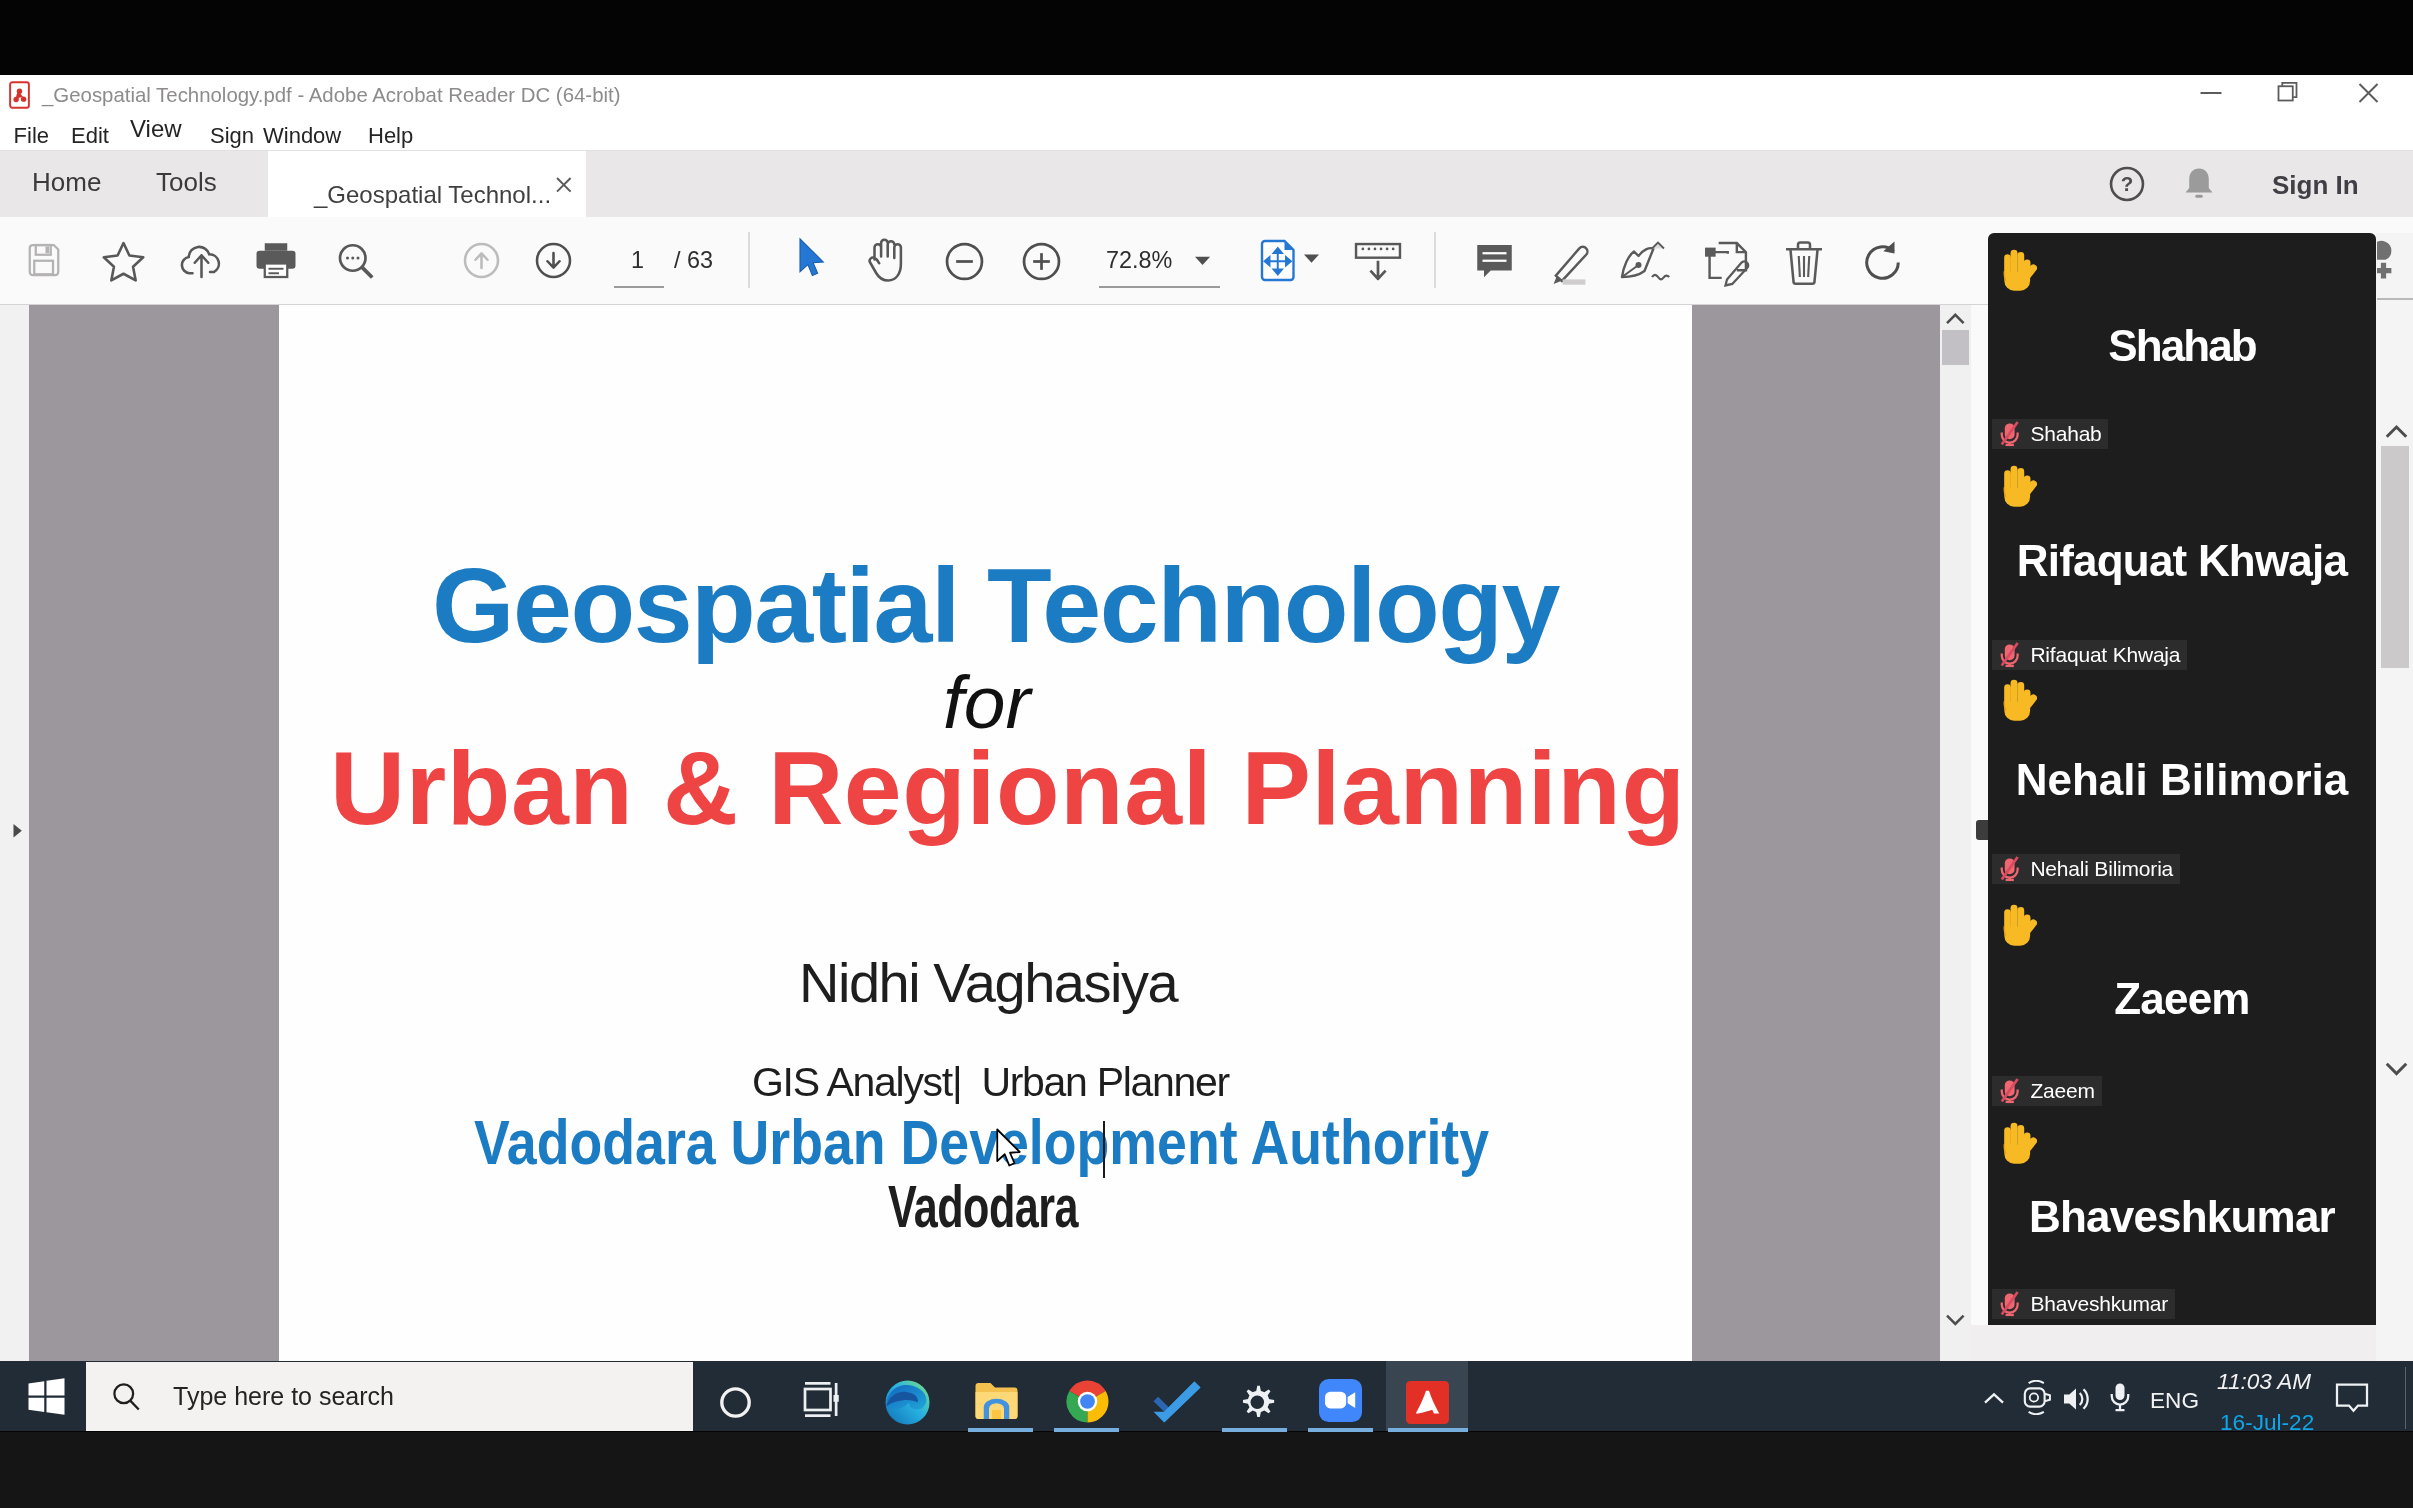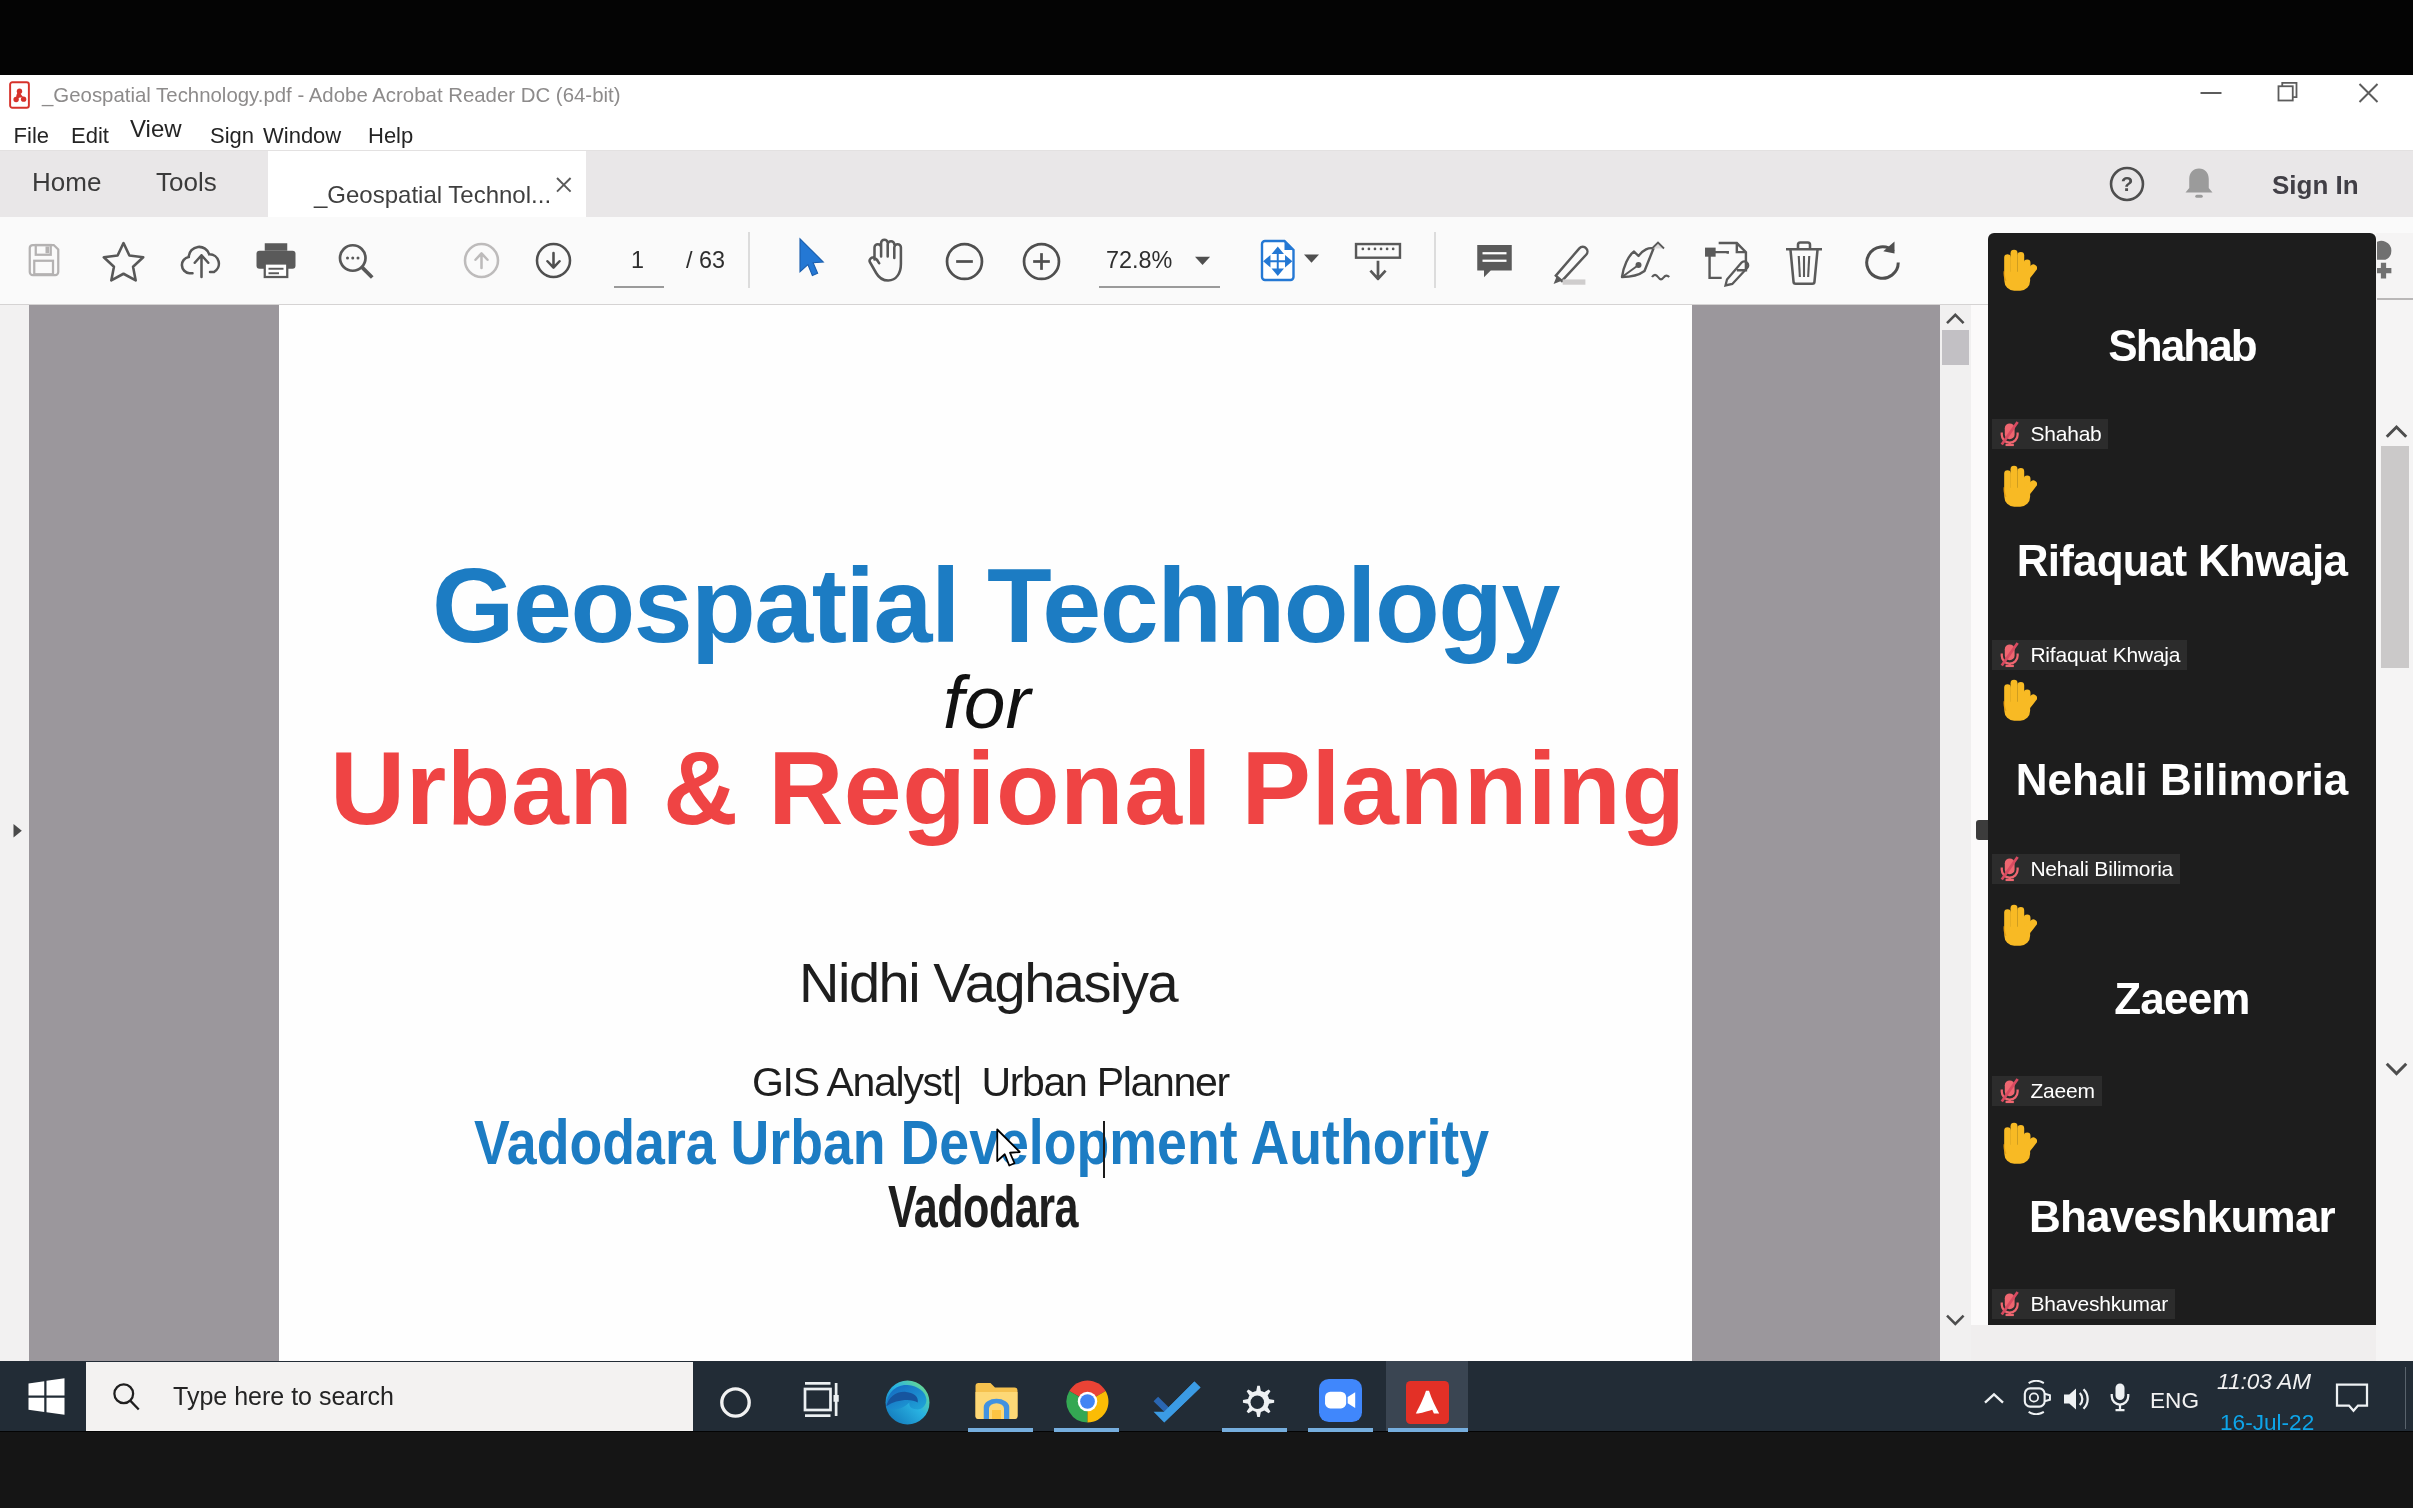--- a/index.html
+++ b/index.html
@@ -114,21 +114,21 @@
 <svg class="abs" style="left:462px;top:241px;" width="39" height="39" viewBox="0 0 52 52">
   <circle cx="26" cy="26" r="22" fill="none" stroke="#bdbbbb" stroke-width="3.4"></circle>
   <path d="M26 36 V17 M18 25 L26 16.5 L34 25" fill="none" stroke="#bdbbbb" stroke-width="3.4" stroke-linecap="round" stroke-linejoin="round"></path>
 </svg>
 <svg class="abs" style="left:534px;top:241px;" width="39" height="39" viewBox="0 0 52 52">
   <circle cx="26" cy="26" r="22" fill="none" stroke="#4f4f4f" stroke-width="3.4"></circle>
   <path d="M26 16 V35 M18 27 L26 35.5 L34 27" fill="none" stroke="#4f4f4f" stroke-width="3.4" stroke-linecap="round" stroke-linejoin="round"></path>
 </svg>
 <div class="t" style="left:631px;top:247px;font-size:23.4px;color:#2e2e2e;">1</div>
 <div class="abs" style="left:614px;top:286px;width:50px;height:1.5px;background:#9a9a9a;"></div>
-<div class="t" style="left:674px;top:247px;font-size:23.4px;color:#2e2e2e;margin-left:12px;">/ 63</div>
+<div class="t" style="left:674px;top:247px;font-size:23.4px;color:#2e2e2e;">/ 63</div>
 <div class="abs" style="left:748px;top:232px;width:1.5px;height:56px;background:#dcdcdc;"></div>
 <svg class="abs" style="left:794px;top:237px;" width="33" height="47" viewBox="0 0 44 62">
   <path d="M8 2 L8 46 L18.5 36.5 L24.5 51 L31.5 48 L25.5 34 L39 33 Z" fill="#2478d4" stroke="#1b5fae" stroke-width="1.5"></path>
 </svg>
 <svg class="abs" style="left:864px;top:237px;" width="45" height="48" viewBox="0 0 60 64">
   <path d="M14 30 V14 a4.4 4.4 0 0 1 8.8 0 M22.8 26 V8 a4.4 4.4 0 0 1 8.8 0 M31.6 26 V10 a4.4 4.4 0 0 1 8.8 0 M40.4 28 V14 a4.4 4.4 0 0 1 8.8 0 v22 c0 12-6 22-17 22 c-8 0-12-3-16-10 l-8-14 c-2.5-4 2-8 6-6 c2.5 1.2 4.5 4 6 7" fill="none" stroke="#585858" stroke-width="3.4" stroke-linecap="round" stroke-linejoin="round"></path>
 </svg>
 <svg class="abs" style="left:944px;top:241px;" width="41" height="41" viewBox="0 0 54 54">
   <circle cx="27" cy="27" r="23" fill="none" stroke="#4f4f4f" stroke-width="3.6"></circle>
   <line x1="16" y1="27" x2="38" y2="27" stroke="#4f4f4f" stroke-width="3.6"></line>

